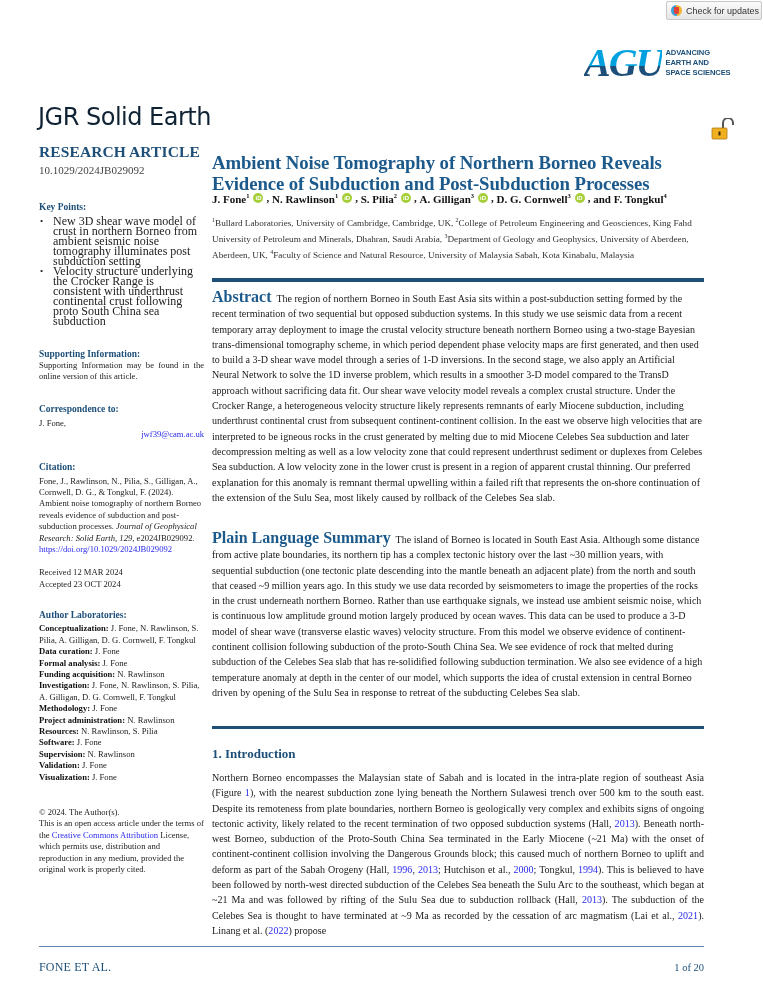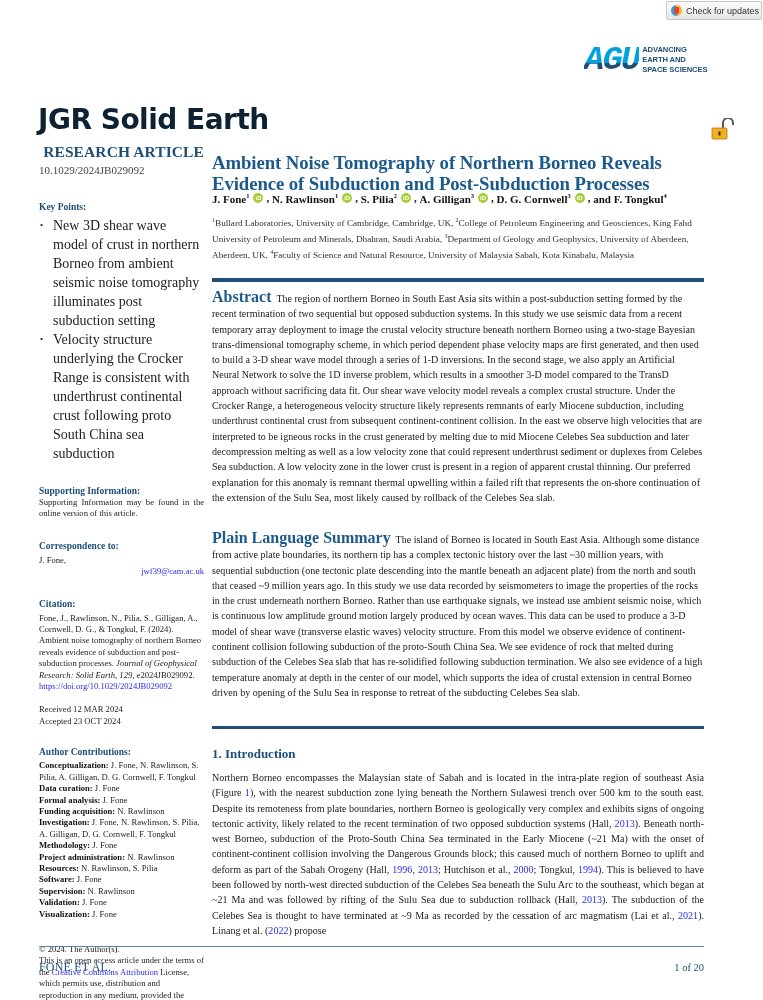--- a/index.html
+++ b/index.html
@@ -12,37 +12,37 @@
     background: linear-gradient(#fbfbfb, #e6e6e6);
     display: flex; align-items: center; gap: 4px; padding-left: 4px;
     font-family: "Liberation Sans", sans-serif; font-size: 9px; color: #333;
     cursor: pointer;
   }
   .cu-icon { width: 11px; height: 11px; border-radius: 50%; position: relative;
     background: conic-gradient(#f2b632 0 50%, #3d9fd6 50% 100%); }
   .cu-icon::after { content: ""; position: absolute; left: 3px; top: 2px; width: 5px; height: 7px; background: #e4413a; border-radius: 1px 1px 2px 2px; }
 
   .agu-logo { position: absolute; left: 584px; top: 43px; display: flex; align-items: center; gap: 3px; }
-  .agu-mark { font-family: Liberation Mono, monospace; font-weight: 900; font-size: 34px; letter-spacing: -2px; line-height: 1;
+  .agu-mark { font-family: Liberation Serif, serif; font-weight: 900; font-size: 40px; letter-spacing: -2px; line-height: 1;
     background: linear-gradient(180deg, #00a1de 0 58%, #1d4f79 58% 100%);
     -webkit-background-clip: text; background-clip: text; color: transparent; font-style: italic; }
   .agu-text { font-family: "Liberation Sans", sans-serif; font-weight: 700; font-size: 7.6px; color: #1d4f79; line-height: 10px; letter-spacing: -0.1px; }
 
-  .journal-title { position: absolute; left: 38px; top: 103px; font-family: "DejaVu Sans", sans-serif; font-size: 28px; font-weight: 700; color: #0f2233; letter-spacing: -0.5px; }
+  .journal-title { position: absolute; left: 38px; top: 103px; font-family: "DejaVu Sans", sans-serif; font-size: 24px; font-weight: 400; color: #0f2233; letter-spacing: -0.5px; }
 
   .lock-icon { position: absolute; left: 711px; top: 118px; width: 24px; height: 22px; }
 
   .sidebar { position: absolute; left: 39px; top: 143px; width: 165px; }
-  .research-article { font-size: 15.5px; font-weight: 700; color: #1d4f79; letter-spacing: 0.1px; line-height: 18px; text-align: right; }
+  .research-article { font-size: 15.5px; font-weight: 700; color: #1d4f79; letter-spacing: 0.1px; line-height: 18px; }
   .doi { font-size: 11px; color: #444; margin-top: 2px; line-height: 14px; }
   .side-h { font-size: 9.5px; font-weight: 700; color: #1d4f79; line-height: 12px; }
   .side-p { font-size: 8.6px; line-height: 11.4px; color: #222; }
   .side-link { color: #2a2aee; text-align: right; }
   .kp-list { list-style: none; margin-top: 3px; }
-  .kp-list li { position: relative; padding-left: 14px; font-size: 14px; line-height: 19px; color: #222; }
+  .kp-list li { position: relative; padding-left: 14px; font-size: 12px; line-height: 10px; color: #222; }
   .kp-list li::before { content: "•"; position: absolute; left: 1px; top: 0; font-size: 9px; }
   .contrib b { font-weight: 700; color: #111; }
 
   .main { position: absolute; left: 212px; width: 492px; }
   .article-title { font-size: 18.8px; font-weight: 700; color: #1d5a8c; line-height: 21px; letter-spacing: -0.1px; }
   .authors { font-size: 11px; font-weight: 700; color: #111; display: flex; align-items: center; flex-wrap: wrap; }
   .authors sup { font-size: 6.5px; }
   .orcid { display: inline-block; width: 10px; height: 10px; border-radius: 50%; background: #a6ce39; color: #fff; font-family: "Liberation Sans", sans-serif; font-size: 6px; line-height: 10px; text-align: center; margin: 0 3px 0 4px; font-weight: 700; }
   .affil { font-size: 9.2px; line-height: 13px; color: #333; }
   .affil sup { font-size: 6px; }
@@ -102,21 +102,21 @@
   <div class="side-p" style="margin-top:3px">
     <span>Fone, J., Rawlinson, N., Pilia, S., Gilligan, A., Cornwell, D. G., &amp; Tongkul, F. (2024). Ambient noise tomography of northern Borneo reveals evidence of subduction and post-subduction processes.</span>
     <i>Journal of Geophysical Research: Solid Earth, 129,</i>
     <span>e2024JB029092.</span>
     <span class="side-link">https://doi.org/10.1029/2024JB029092</span>
   </div>
 
   <div class="side-p" style="margin-top:12px">Received 12 MAR 2024</div>
   <div class="side-p">Accepted 23 OCT 2024</div>
 
-  <div class="side-h" style="margin-top:19px">Author Contributions:</div>
+  <div class="side-h" style="margin-top:19px">Author Laboratories:</div>
   <div class="side-p contrib" style="margin-top:2px" id="contrib">
       <div><b>Conceptualization:</b><span> J. Fone, N. Rawlinson, S. Pilia, A. Gilligan, D. G. Cornwell, F. Tongkul</span></div>
       <div><b>Data curation:</b><span> J. Fone</span></div>
       <div><b>Formal analysis:</b><span> J. Fone</span></div>
       <div><b>Funding acquisition:</b><span> N. Rawlinson</span></div>
       <div><b>Investigation:</b><span> J. Fone, N. Rawlinson, S. Pilia, A. Gilligan, D. G. Cornwell, F. Tongkul</span></div>
       <div><b>Methodology:</b><span> J. Fone</span></div>
       <div><b>Project administration:</b><span> N. Rawlinson</span></div>
       <div><b>Resources:</b><span> N. Rawlinson, S. Pilia</span></div>
       <div><b>Software:</b><span> J. Fone</span></div>

